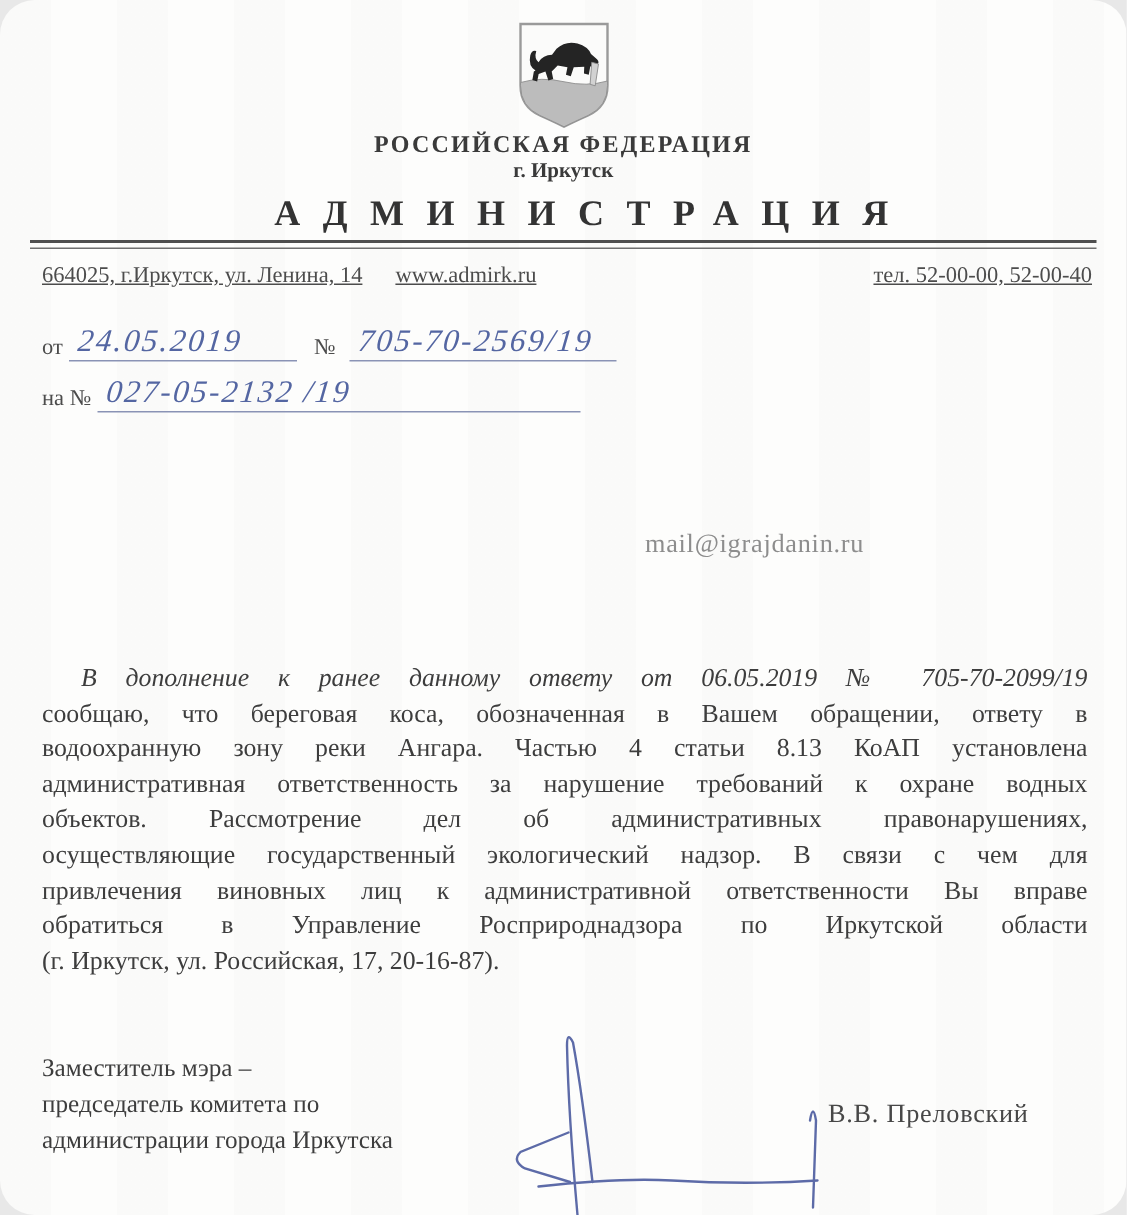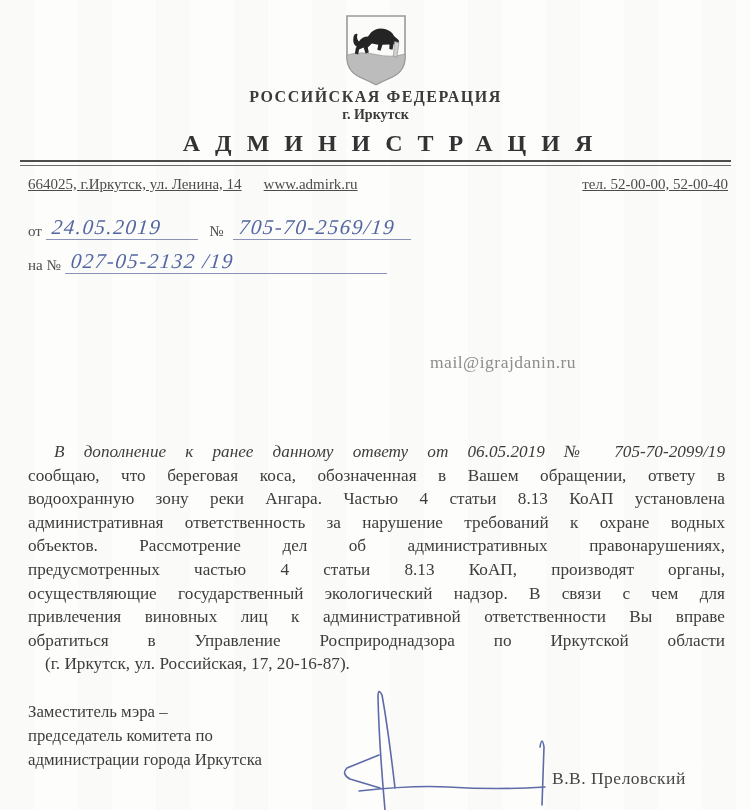--- a/index.html
+++ b/index.html
@@ -8,20 +8,21 @@
     width: 751px;
     height: 810px;
     margin: 0 auto;
     background: #fdfdfc;
     background-image: repeating-linear-gradient(90deg,
       rgba(0,0,0,0.010) 0px, rgba(0,0,0,0.010) 34px,
       rgba(0,0,0,0.0) 34px, rgba(0,0,0,0.0) 78px);
     font-family: "Liberation Serif", "DejaVu Serif", serif;
     color: #3d3d3d;
     overflow: hidden;
+    border-radius: 23px;
   }
 
   
   .emblem { position: absolute; left: 342px; top: 14px; width: 68px; height: 72px; }
   .country {
     position: absolute; top: 88px; left: 0; width: 100%;
     text-align: center; font-weight: bold; font-size: 16px;
     letter-spacing: 1.5px; color: #3a3a3a;
   }
   .city {
@@ -71,29 +72,29 @@
     font-size: 17.5px; color: #8d8d8d; letter-spacing: 0.5px;
   }
 
   
   .body-text {
     position: absolute; top: 440px; left: 28px; width: 697px;
     font-size: 17.2px; line-height: 23.6px; color: #3d3d3d;
   }
   .bline { text-align: justify; text-align-last: justify; white-space: normal; }
   .bline.first { text-indent: 26px; font-style: italic; }
-  .bline.last  { text-align-last: left; margin-left: 17px; }
+  .bline.last  { text-align-last: left; }
 
   
   .sig-block {
     position: absolute; top: 700px; left: 28px;
     font-size: 16.8px; line-height: 24px; color: #3d3d3d;
   }
   .sig-name {
-    position: absolute; top: 768px; left: 552px;
+    position: absolute; top: 732px; left: 552px;
     font-size: 17.5px; color: #474747; letter-spacing: 0.5px;
   }
   .sig-scribble { position: absolute; left: 333px; top: 683px; width: 230px; height: 127px; }
 </style>
 </head>
 <body>
 
 <div class="page">
 
   <svg class="emblem" viewBox="0 0 68 72" xmlns="http://www.w3.org/2000/svg">
@@ -132,21 +133,20 @@
   </div>
 
   <div class="email">mail@igrajdanin.ru</div>
 
   <div class="body-text">
     <div class="bline first">В дополнение к ранее данному ответу от 06.05.2019 № 705-70-2099/19</div>
     <div class="bline">сообщаю, что береговая коса, обозначенная в Вашем обращении, ответу в</div>
     <div class="bline">водоохранную зону реки Ангара. Частью 4 статьи 8.13 КоАП установлена</div>
     <div class="bline">административная ответственность за нарушение требований к охране водных</div>
     <div class="bline">объектов. Рассмотрение дел об административных правонарушениях,</div>
-    <div class="bline">предусмотренных частью 4 статьи 8.13 КоАП, производят органы,</div>
     <div class="bline">осуществляющие государственный экологический надзор. В связи с чем для</div>
     <div class="bline">привлечения виновных лиц к административной ответственности Вы вправе</div>
     <div class="bline">обратиться в Управление Росприроднадзора по Иркутской области</div>
     <div class="bline last">(г. Иркутск, ул. Российская, 17, 20-16-87).</div>
   </div>
 
   <div class="sig-block">
     <div>Заместитель мэра –</div>
     <div>председатель комитета по</div>
     <div>администрации города Иркутска</div>

